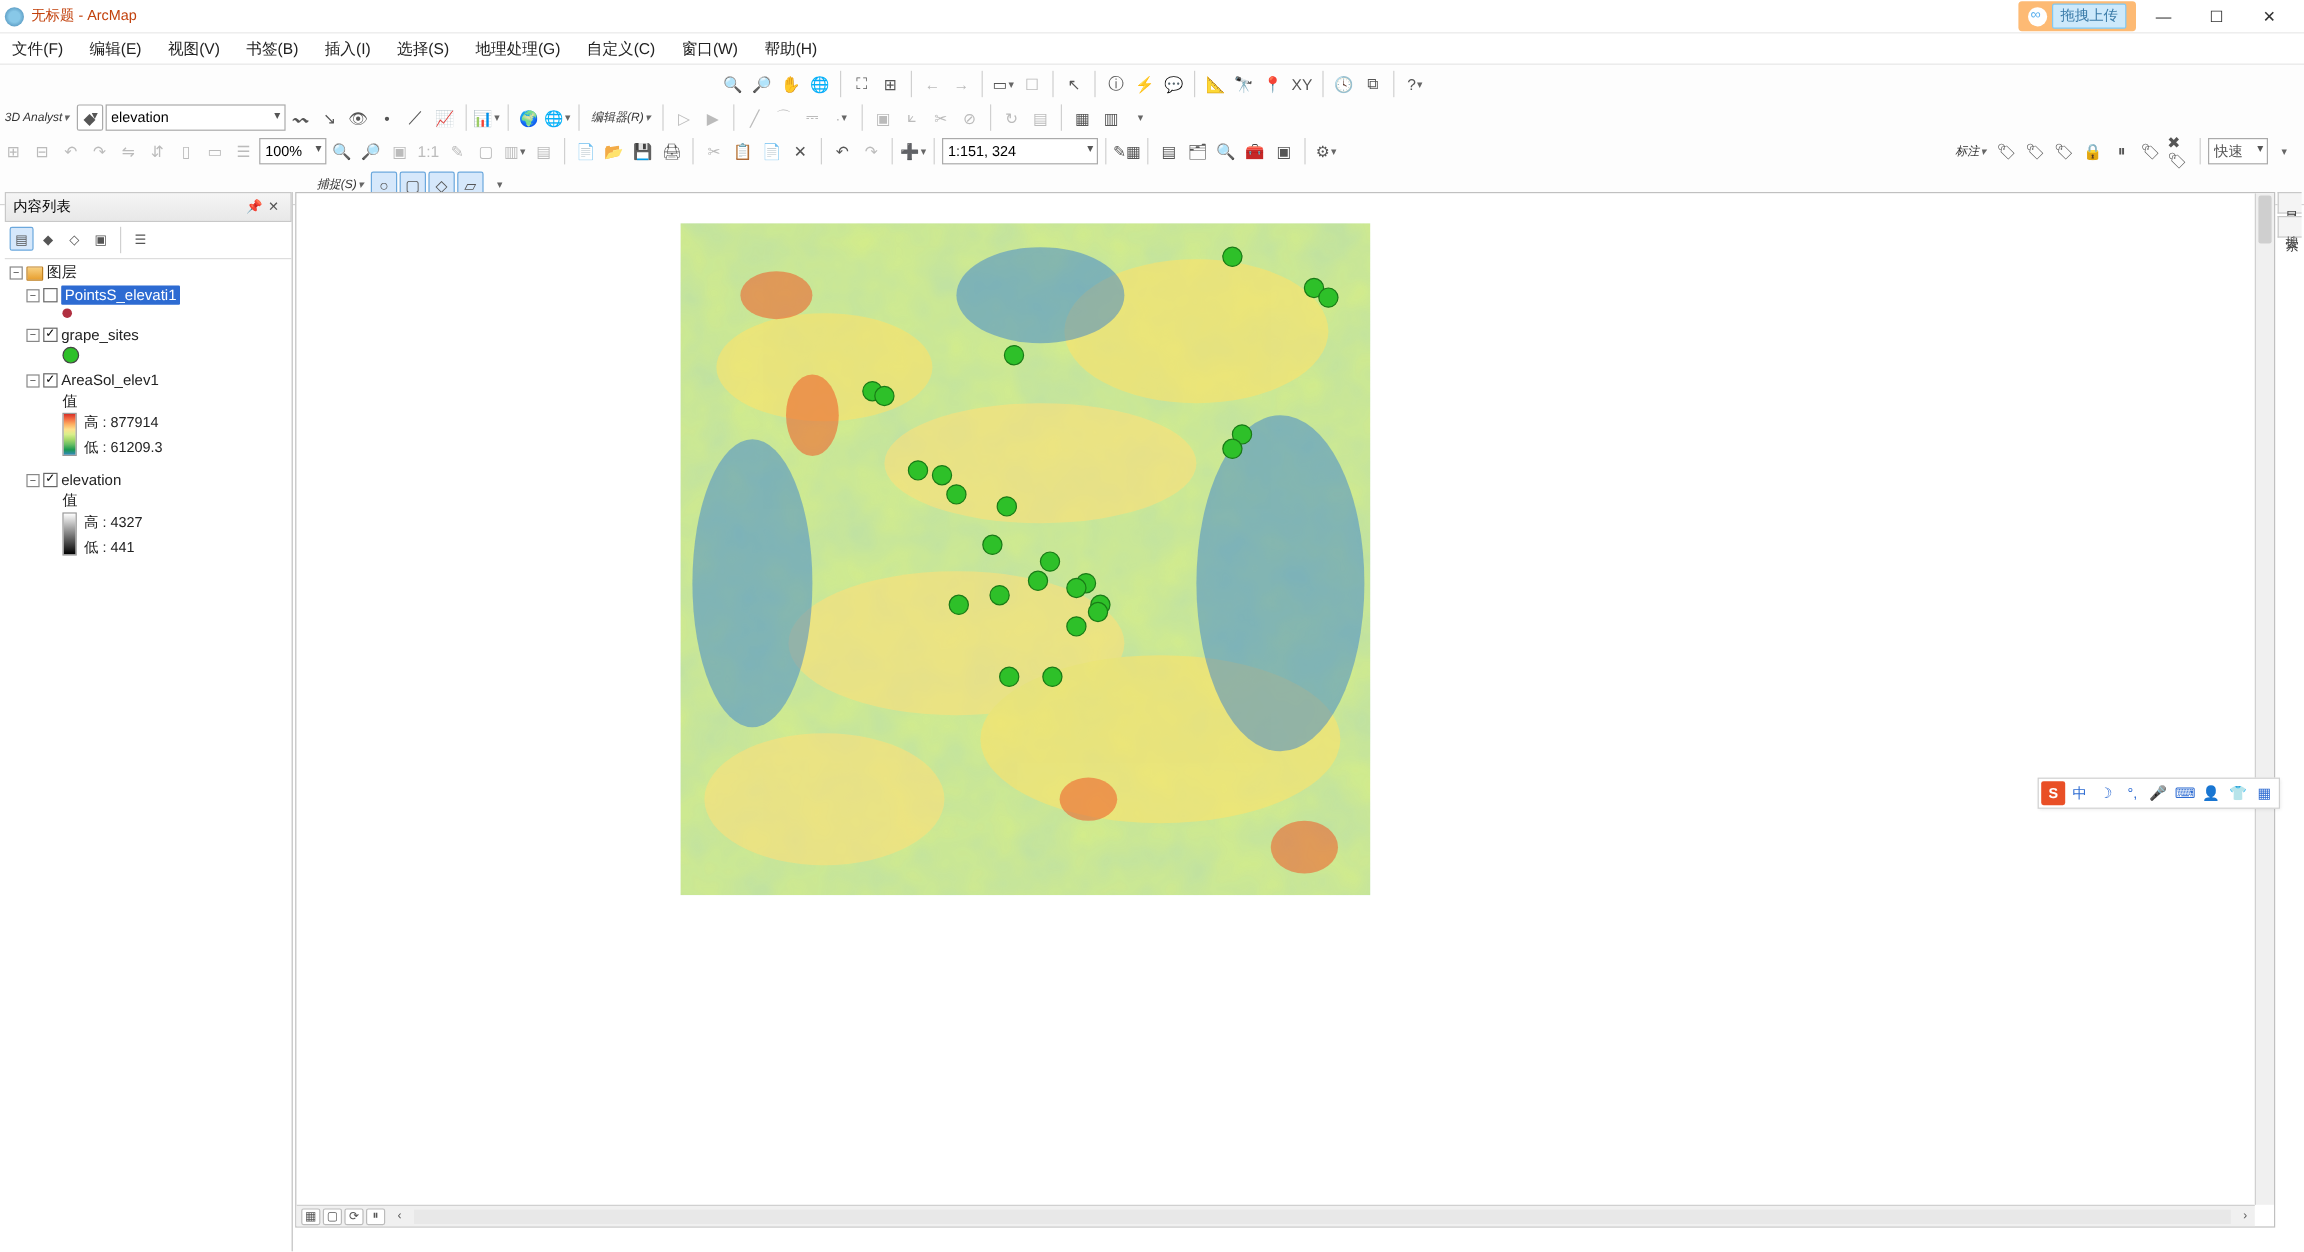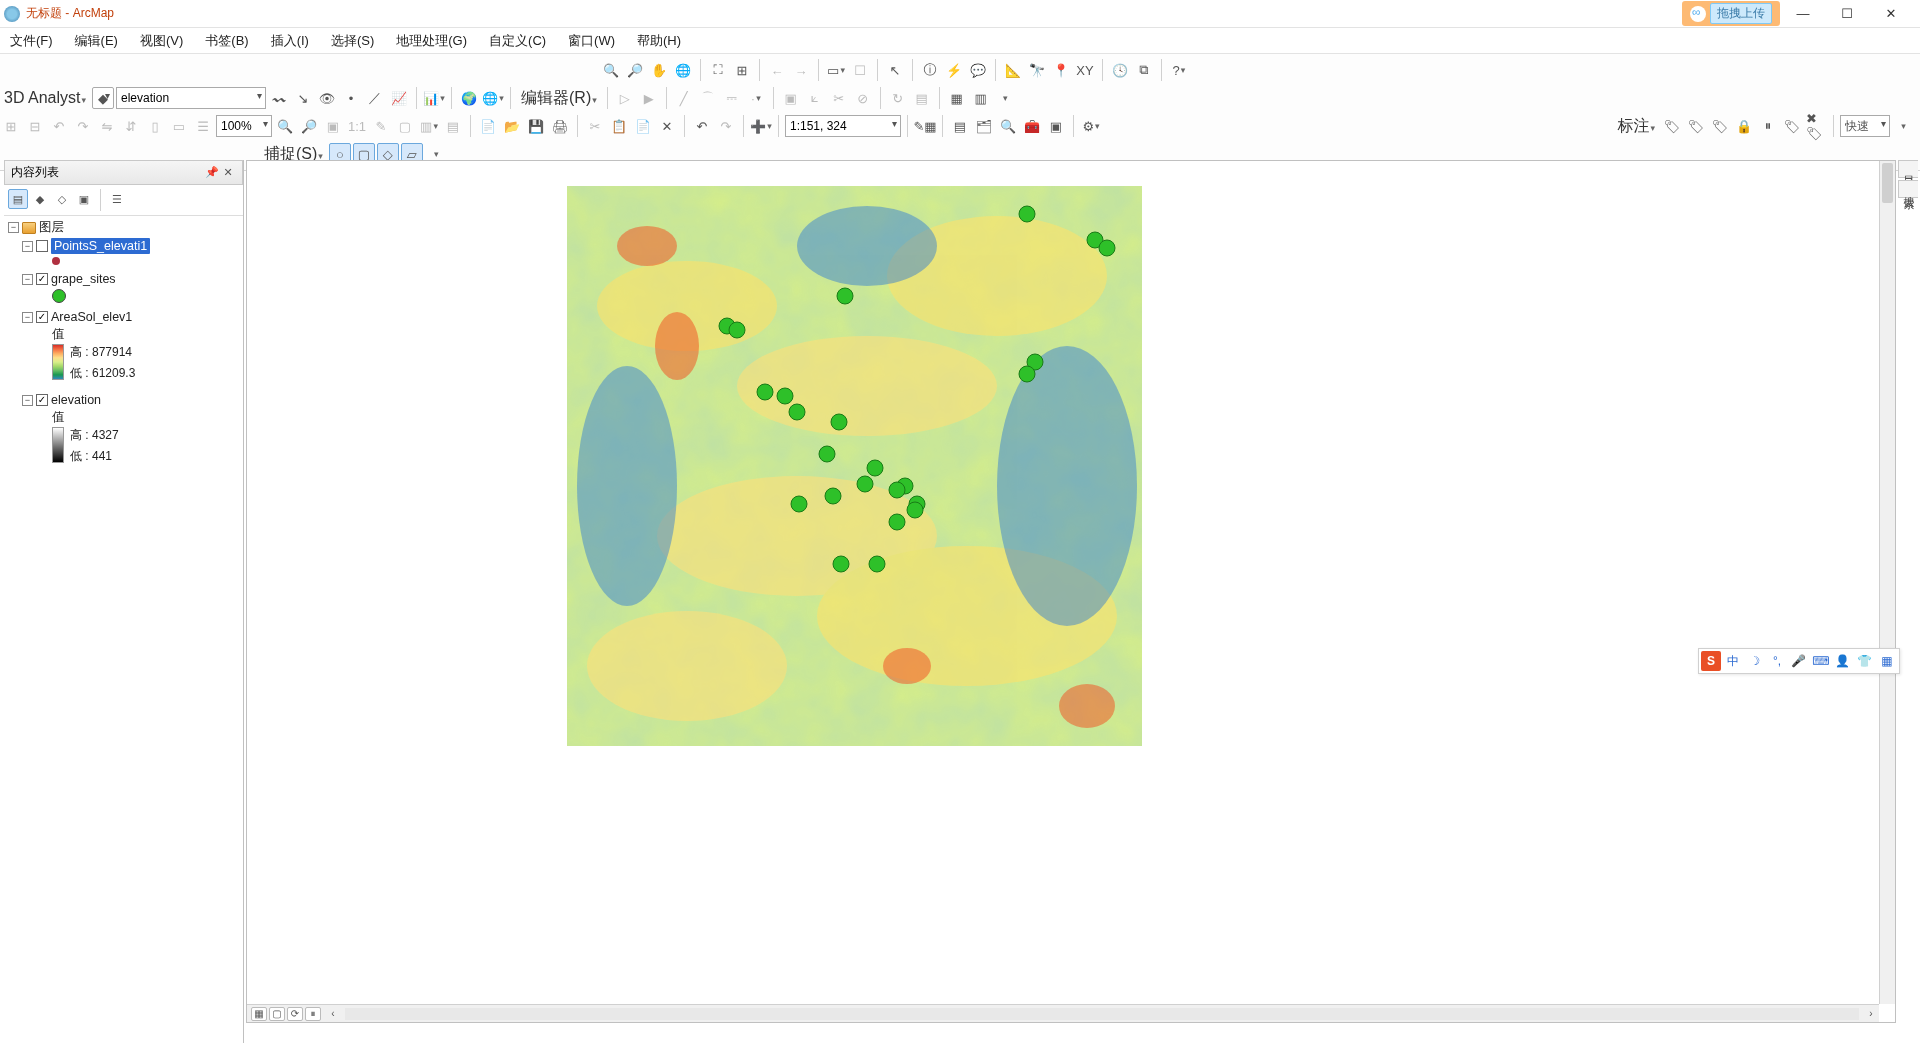--- a/index.html
+++ b/index.html
@@ -18,21 +18,21 @@
 .win-btn { width: 26px; height: 20px; display: flex; align-items: center; justify-content: center; color: #333; font-size: 13px; cursor:pointer;}
 
 
 .menubar { height: 26px; background: #fff; display: flex; align-items: center; padding: 0 6px; gap: 14px; border-bottom: 1px solid #e3e3e3; font-size: 13px; color: #222; }
 .menubar .menuitem { padding: 2px 4px; cursor: pointer; }
 
 
 .toolbar-container { background: #fdfdfd; border-bottom: 1px solid #d4d4d4; padding: 2px 0; }
 .toolbar-row { display: flex; align-items: center; padding: 2px 6px; gap: 2px; flex-wrap: nowrap; min-height: 28px; }
 .toolbar-sep { width: 1px; height: 22px; background: #d0d0d0; margin: 0 4px; }
-.tb-label { font-size: 16px; color: #333; padding: 0 4px; }
+.tb-label { font-size: 10px; color: #333; padding: 0 4px; font-style: italic; }
 .tb-dropdown-arrow::after { content: "▾"; font-size: 9px; color: #666; margin-left: 1px; }
 .tb-btn { width: 22px; height: 22px; display: flex; align-items: center; justify-content: center; border: 1px solid transparent; border-radius: 2px; cursor: pointer; color: #555; font-size: 13px; }
 .tb-btn.disabled { color: #bbb; cursor: default; }
 .tb-btn.active { background: #d6e8fb; border-color: #6ba8dd; }
 .tb-select { border: 1px solid #aaa; height: 22px; padding: 0 18px 0 4px; font-size: 12px; background: #fff; appearance: none; position: relative; }
 .select-wrap { position: relative; display: inline-block; }
 .select-wrap::after { content: "▾"; position: absolute; right: 4px; top: 3px; font-size: 10px; color: #555; pointer-events:none; }
 .toc-panel { width: 240px; border-right: 1px solid #c0c0c0; display: flex; flex-direction: column; background: #fff; position: absolute; left: 4px; top: 160px; bottom: 0; }
 .toc-title { background: linear-gradient(#f5f5f5,#e8e8e8); border: 1px solid #c8c8c8; padding: 3px 6px; font-size: 12px; display: flex; align-items: center; }
 .toc-title .spacer { flex: 1; }
@@ -225,21 +225,21 @@
     <span class="tb-btn">📋</span>
     <span class="tb-btn">📄</span>
     <span class="tb-btn">✕</span>
     <span class="toolbar-sep"></span>
     <span class="tb-btn">↶</span>
     <span class="tb-btn disabled">↷</span>
     <span class="toolbar-sep"></span>
     <span class="tb-btn tb-dropdown-arrow">➕</span>
     <span class="toolbar-sep"></span>
     <span class="select-wrap">
-      <input class="tb-select" style="width: 116px;" value="1:151, 324">
+      <input class="tb-select" style="width: 130px;" value="1:151, 324">
     </span>
     <span class="toolbar-sep"></span>
     <span class="tb-btn">✎▦</span>
     <span class="toolbar-sep"></span>
     <span class="tb-btn">▤</span>
     <span class="tb-btn">🗂</span>
     <span class="tb-btn">🔍</span>
     <span class="tb-btn">🧰</span>
     <span class="tb-btn">▣</span>
     <span class="toolbar-sep"></span>

